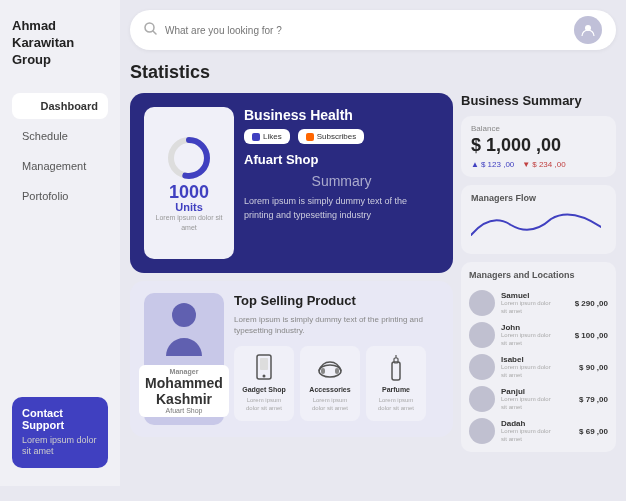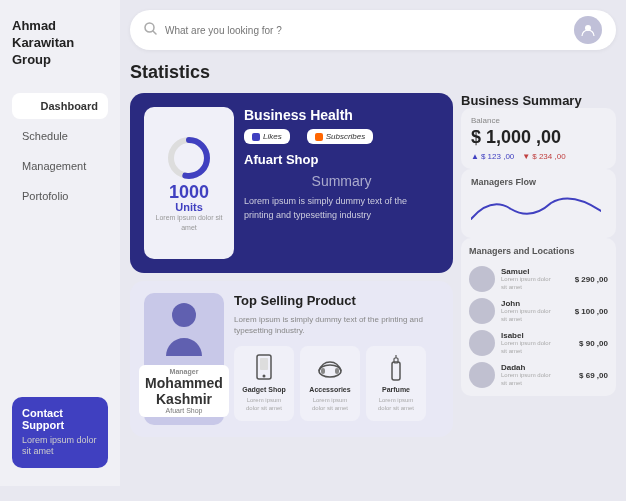--- a/index.html
+++ b/index.html
@@ -188,22 +188,21 @@
       flex-direction: column;
       gap: 6px;
     }
     .bh-title {
       font-size: 14px;
       font-weight: 700;
       color: #fff;
     }
     .bh-badges {
       display: flex;
-      gap: 17px;
-      font-style: italic;
+      gap: 8px;
     }
     .badge {
       background: #fff;
       border-radius: 6px;
       padding: 3px 8px;
       font-size: 8px;
       color: #333;
       display: flex;
       align-items: center;
       gap: 3px;
@@ -325,20 +324,21 @@
       text-align: center;
       line-height: 1.3;
     }
 
     
     .right-panel {
       width: 155px;
       min-width: 155px;
       display: flex;
       flex-direction: column;
+      gap: 8px;
     }
     .bs-title {
       font-size: 13px;
       font-weight: 700;
       color: #222;
     }
     .bs-section {
       background: #f0f0f5;
       border-radius: 10px;
       padding: 8px 10px;
@@ -594,20 +594,28 @@
           <div class="mgr-avatar"></div>
           <div class="mgr-info">
             <div class="mgr-name">Isabel</div>
             <div class="mgr-sub">Lorem ipsum dolor<br>sit amet</div>
           </div>
           <div class="mgr-amount">$ 90 ,00</div>
         </div>
         <div class="manager-row">
           <div class="mgr-avatar"></div>
           <div class="mgr-info">
+            <div class="mgr-name">Panjul</div>
+            <div class="mgr-sub">Lorem ipsum dolor<br>sit amet</div>
+          </div>
+          <div class="mgr-amount">$ 79 ,00</div>
+        </div>
+        <div class="manager-row">
+          <div class="mgr-avatar"></div>
+          <div class="mgr-info">
             <div class="mgr-name">Dadah</div>
             <div class="mgr-sub">Lorem ipsum dolor<br>sit amet</div>
           </div>
           <div class="mgr-amount">$ 69 ,00</div>
         </div>
       </div>
 
     </div>
 
   </div>

